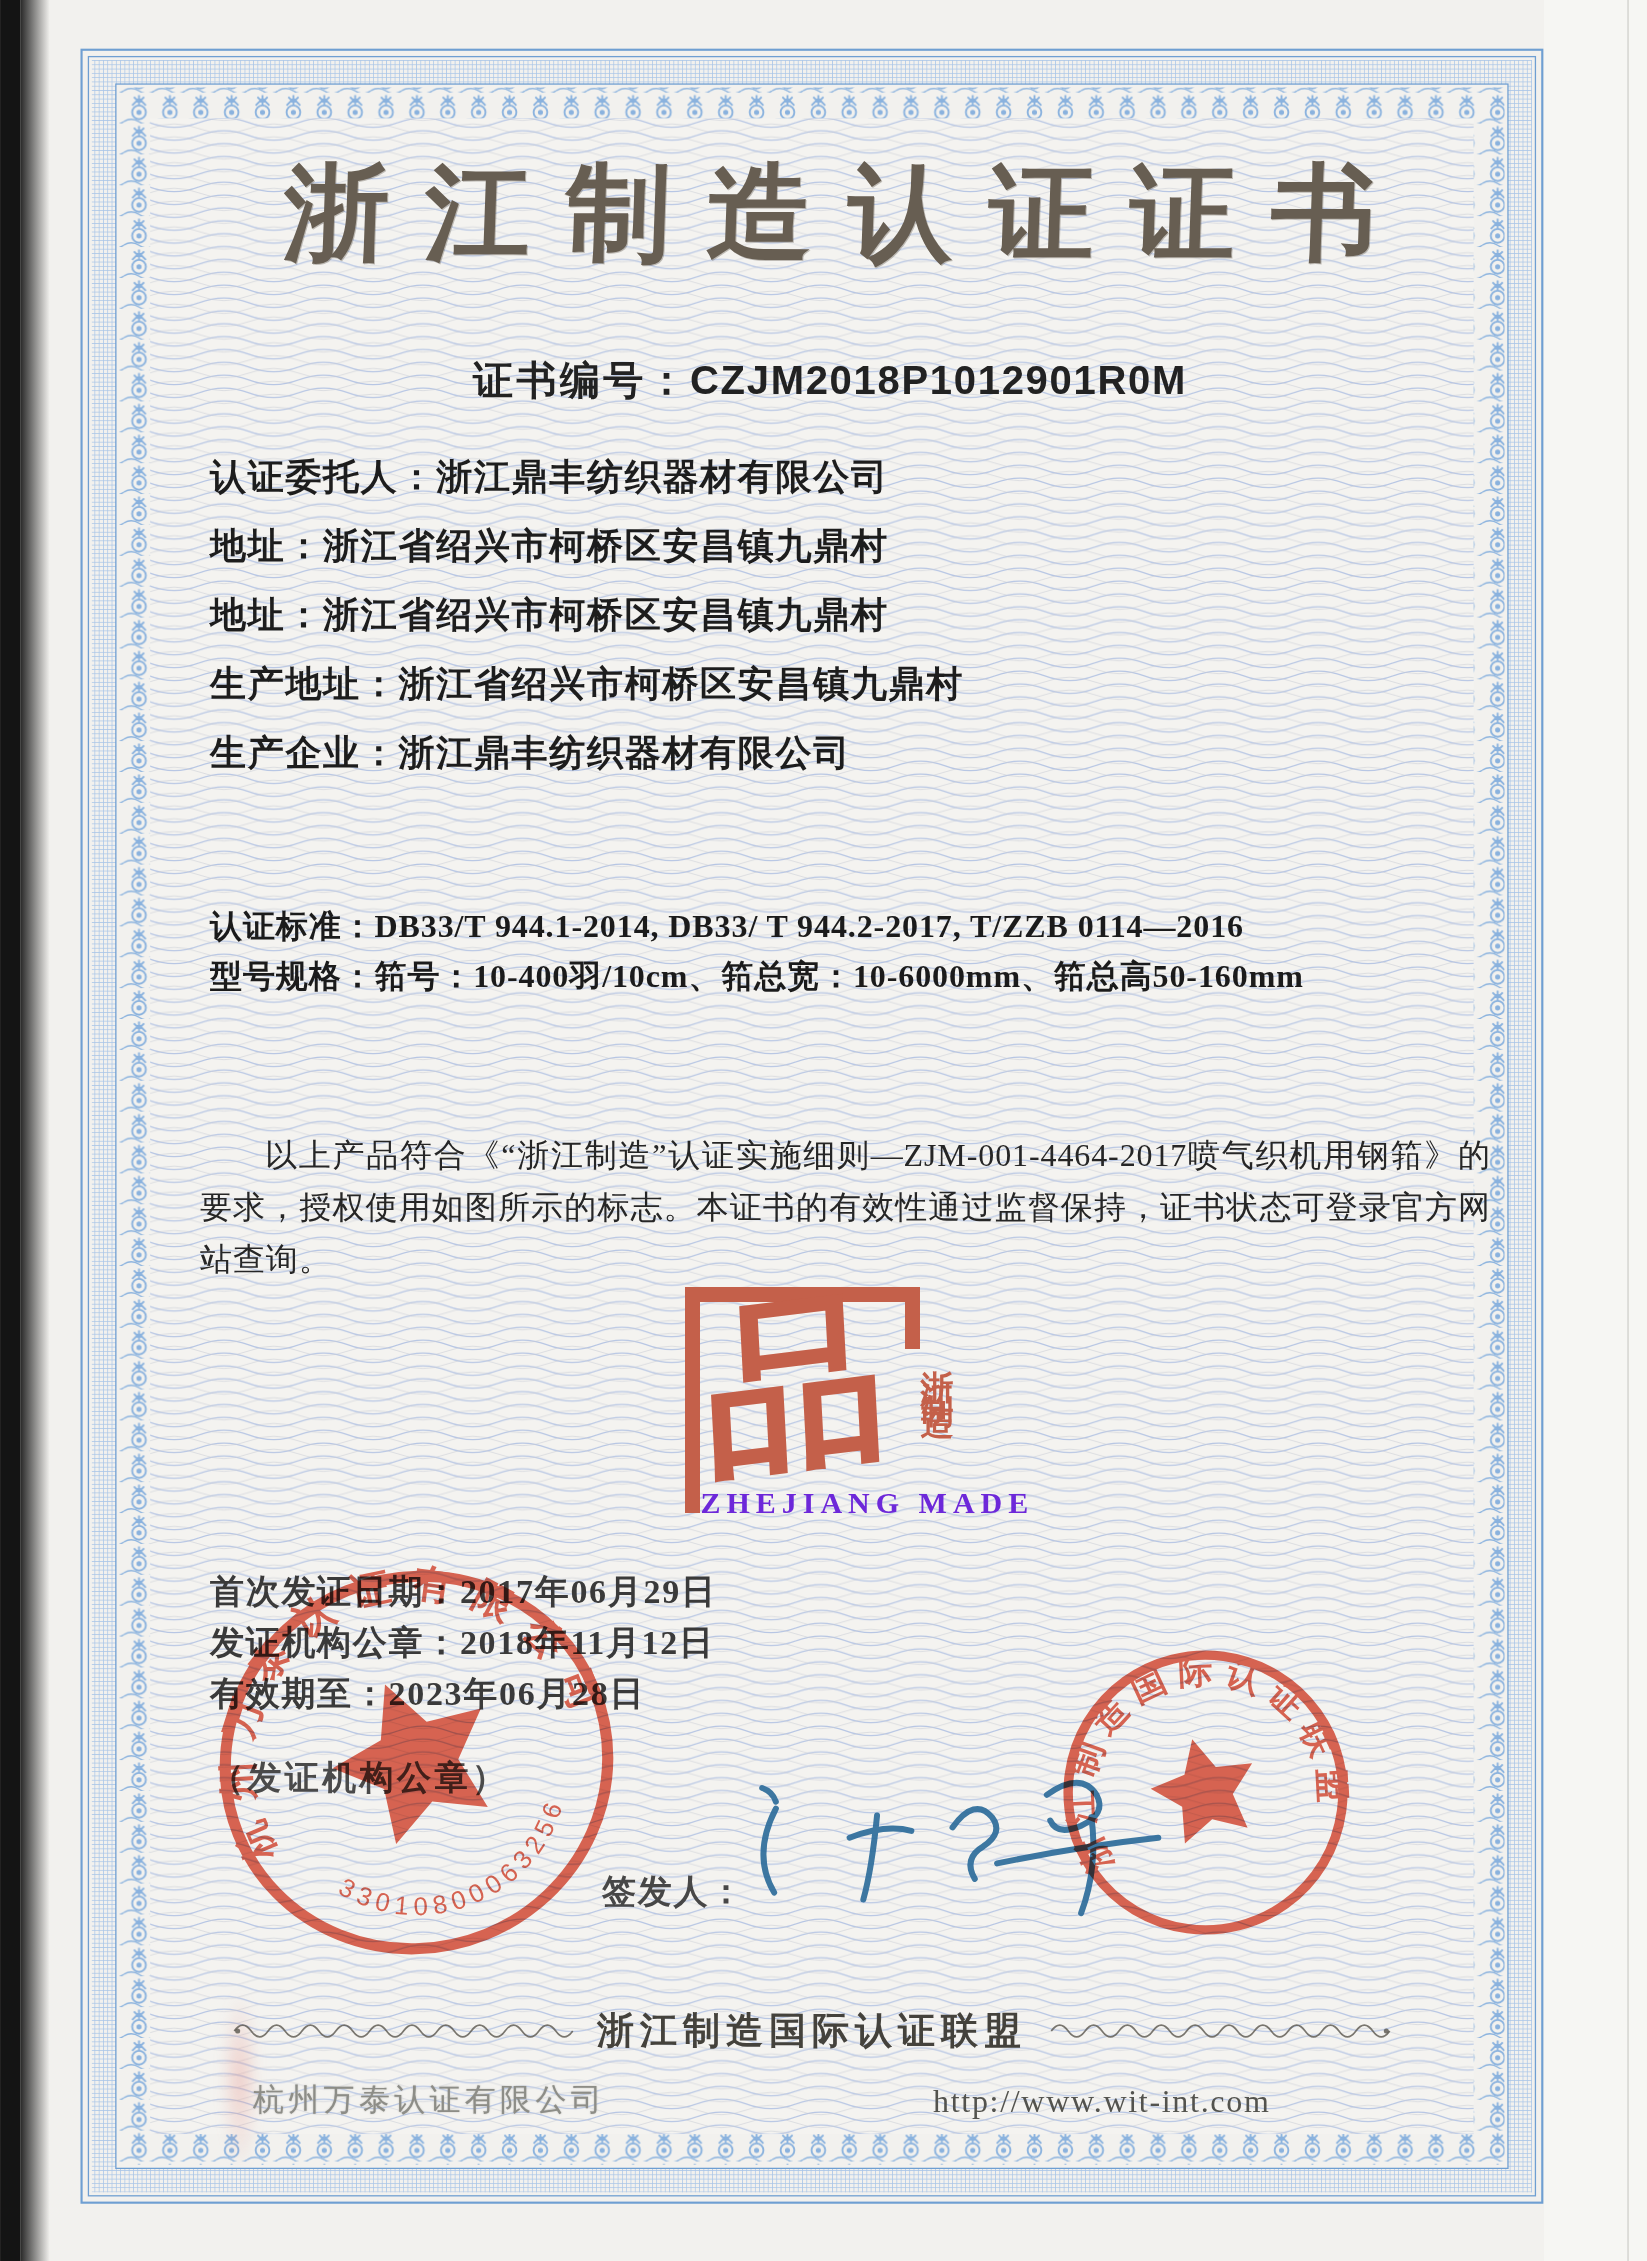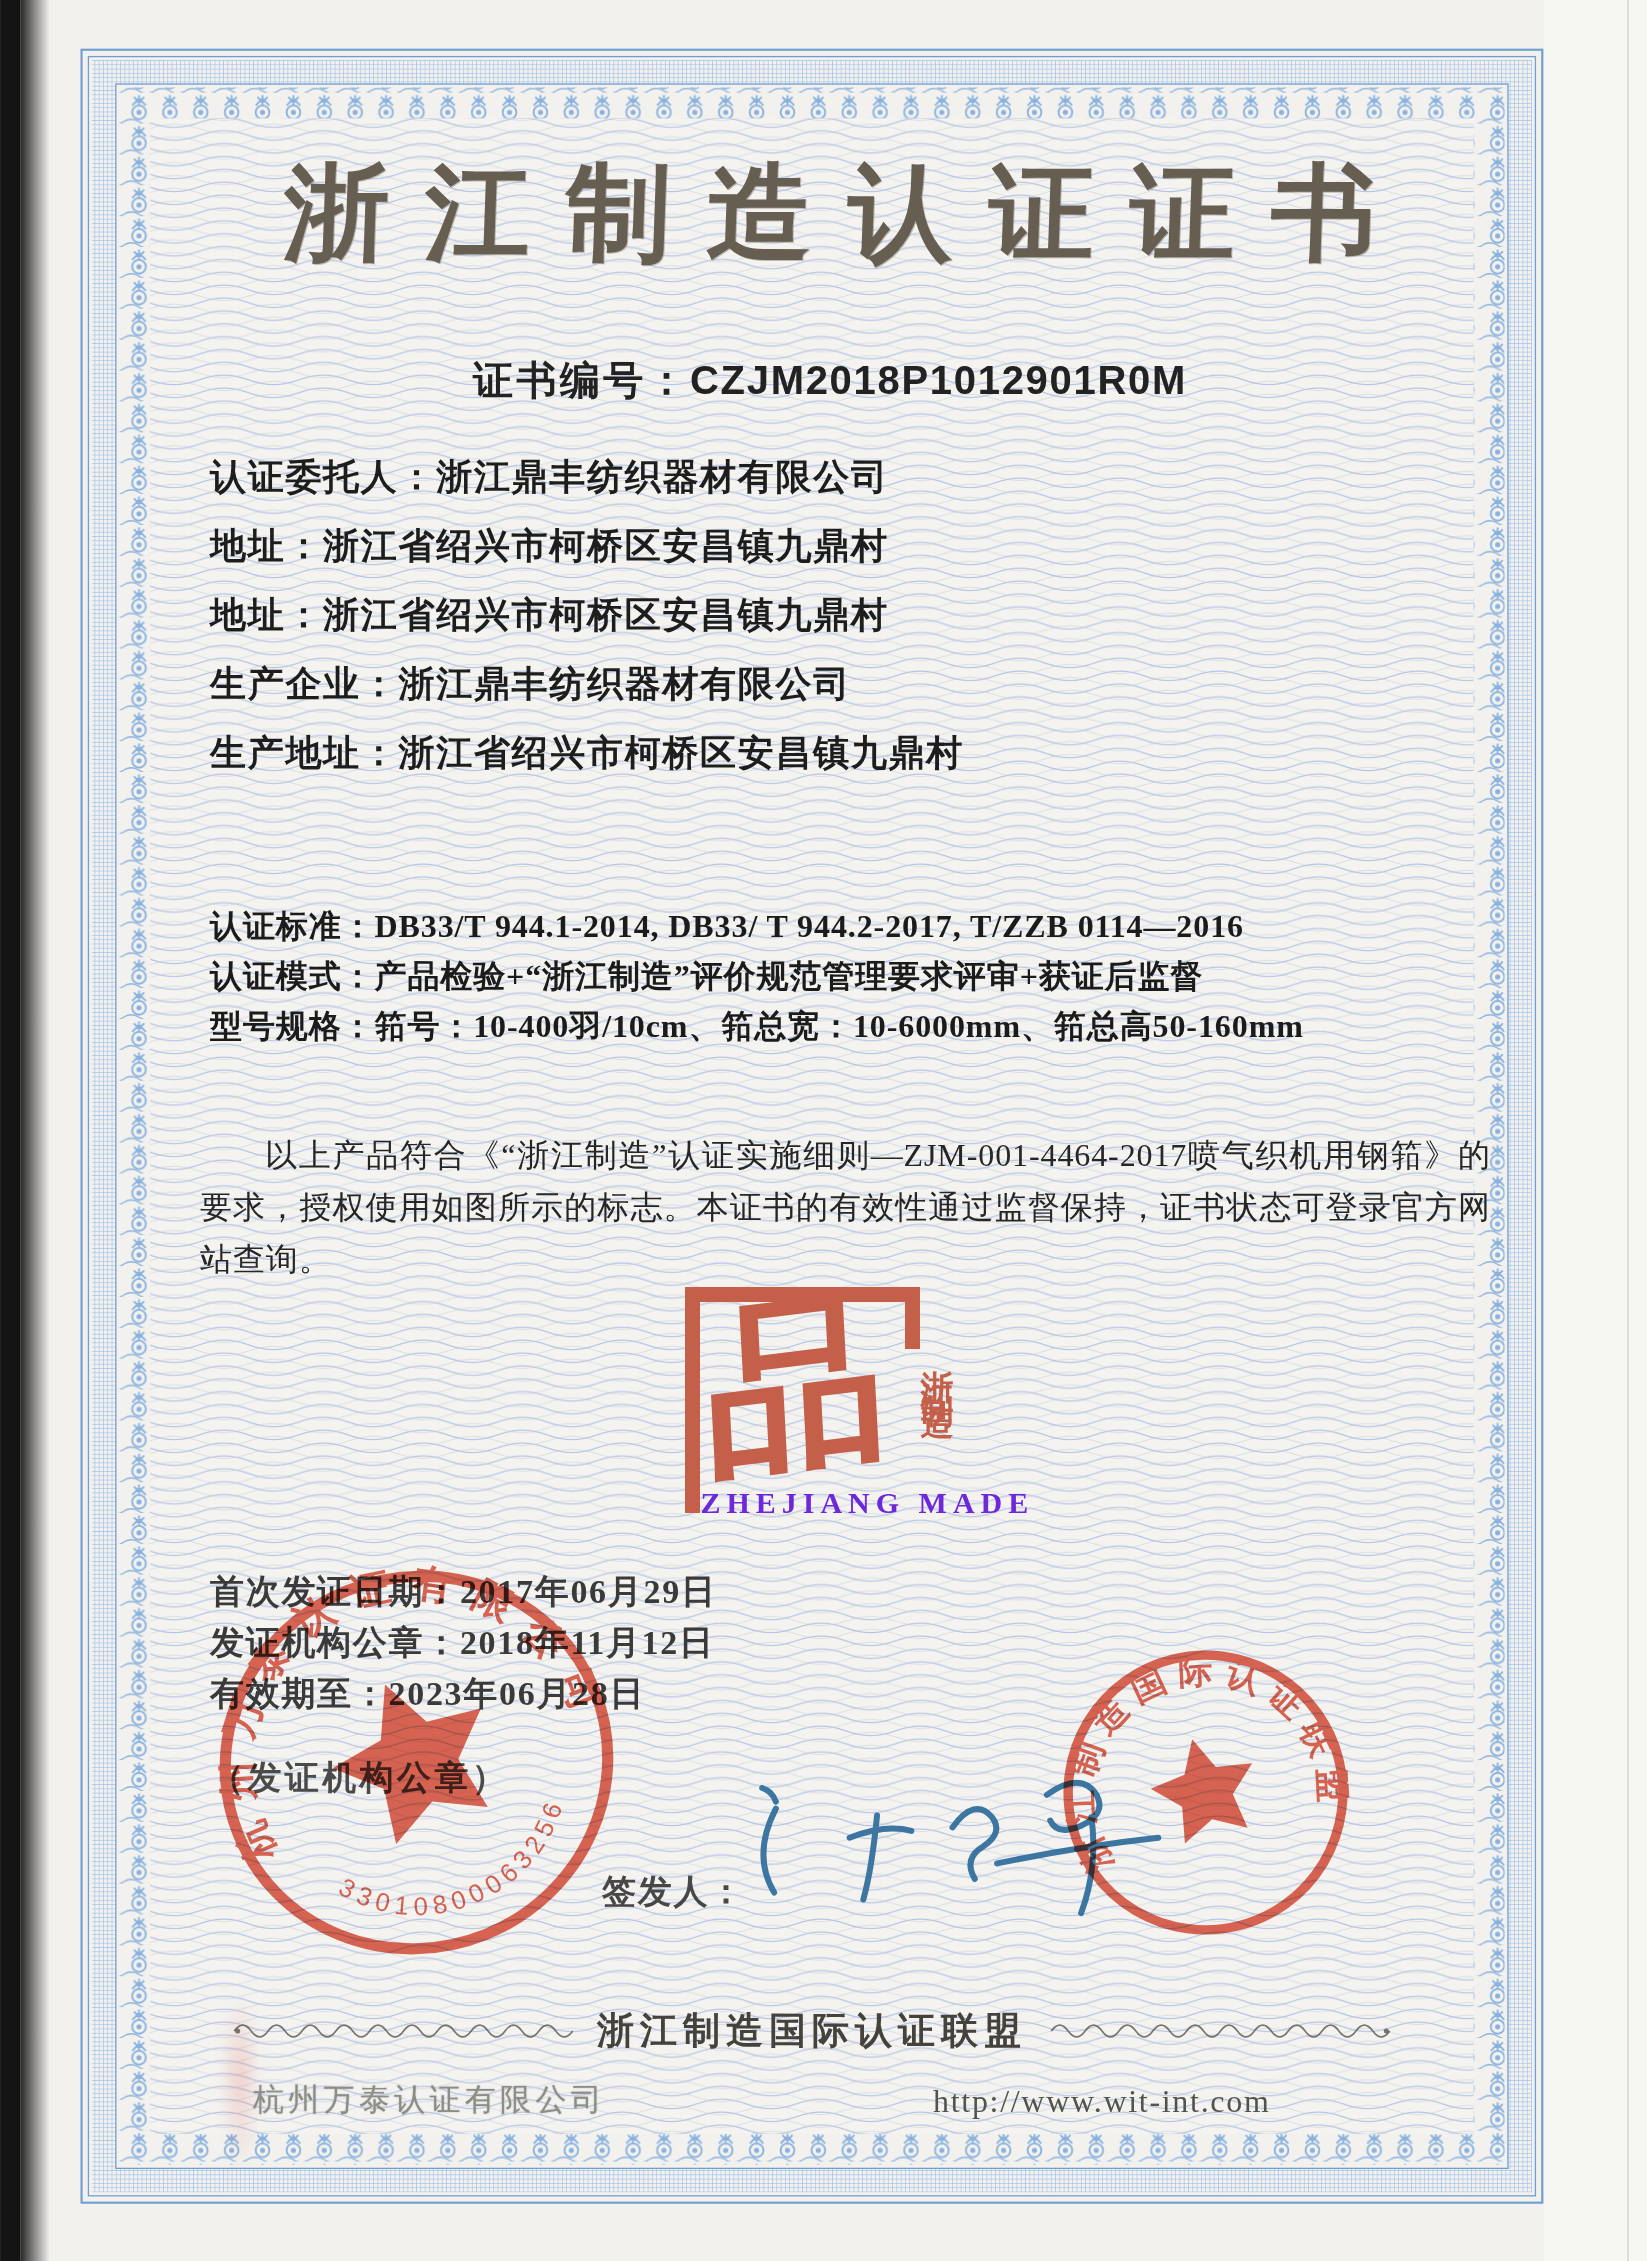--- a/index.html
+++ b/index.html
@@ -104,27 +104,26 @@
   <div class="abs title">浙江制造认证证书</div>
 
   <div class="abs certno">
     <span class="lab">证书编号：</span><span class="num">CZJM2018P1012901R0M</span>
   </div>
 
   <div class="abs info">
     <div>认证委托人：浙江鼎丰纺织器材有限公司</div>
     <div>地址：浙江省绍兴市柯桥区安昌镇九鼎村</div>
     <div>地址：浙江省绍兴市柯桥区安昌镇九鼎村</div>
+    <div>生产地址：浙江省绍兴市柯桥区安昌镇九鼎村</div>
     <div>生产企业：浙江鼎丰纺织器材有限公司</div>
-    <div>生产地址：浙江省绍兴市柯桥区安昌镇九鼎村</div>
   </div>
 
   <div class="abs stds">
     <div>认证标准：DB33/T 944.1-2014, DB33/ T 944.2-2017, T/ZZB 0114—2016</div>
-    <div>认证模式：产品检验+“浙江制造”评价规范管理要求评审+获证后监督</div>
     <div>型号规格：筘号：10-400羽/10cm、筘总宽：10-6000mm、筘总高50-160mm</div>
   </div>
 
   <div class="abs stmt">以上产品符合《“浙江制造”认证实施细则—ZJM-001-4464-2017喷气织机用钢筘》的要求，授权使用如图所示的标志。本证书的有效性通过监督保持，证书状态可登录官方网站查询。</div>
 
   <div class="abs logo">
     <div class="bar-top"></div>
     <div class="bar-left"></div>
     <div class="bar-stub"></div>
     <div class="mark">品</div>

